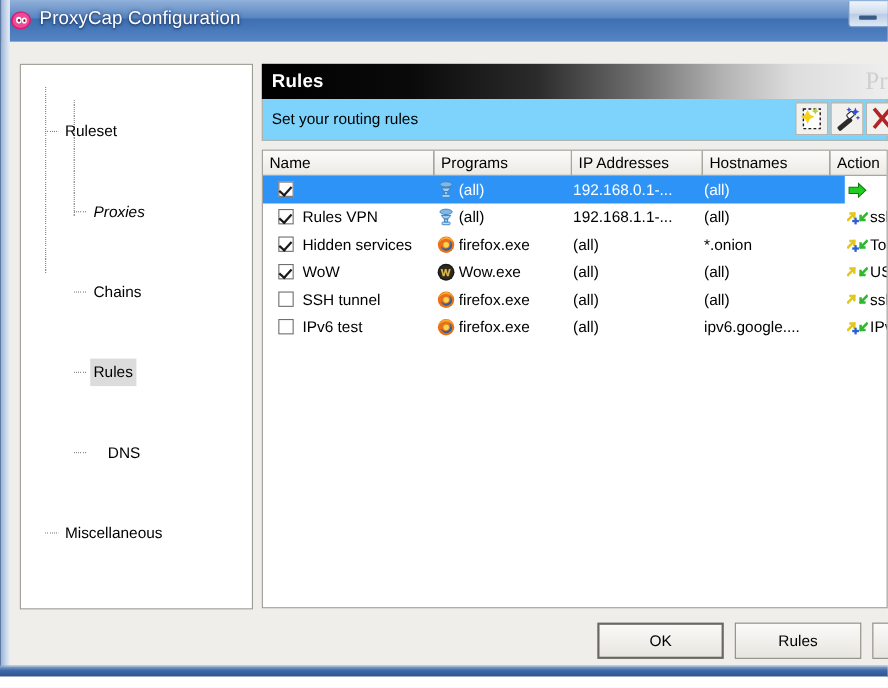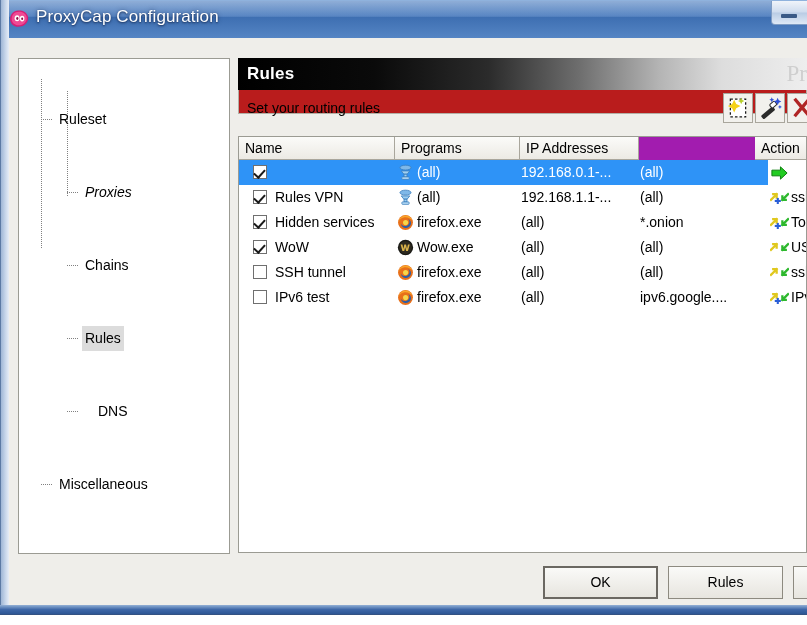--- a/index.html
+++ b/index.html
@@ -183,22 +183,22 @@
     font-family: "Liberation Serif", serif;
     font-size: 23px;
     color: #cfcfcf;
     white-space: nowrap;
   }
 
   
   #toolbar {
     position: absolute;
     left: 0; top: 32px;
-    width: 569px; height: 24px;
-    background: #b91c1c;
+    width: 569px; height: 38px;
+    background: #7dd3fc;
     border: 1px solid #b3b0a6;
     border-top: none;
     box-sizing: border-box;
   }
   #toolbar-text {
     position: absolute;
     left: 8px; top: 10px;
     font-size: 14px;
     color: #000;
   }
@@ -222,21 +222,21 @@
     background: #ffffff;
     border: 1px solid #9b9b93;
     box-sizing: border-box;
     overflow: hidden;
   }
   #list-header {
     position: absolute;
     left: 0; top: 0;
     height: 23px;
     width: 100%;
-    background: #a21caf;
+    background: #737373;
   }
   .col-head {
     position: absolute;
     top: 0;
     height: 23px;
     line-height: 22px;
     background: linear-gradient(to bottom,#fbfbf9,#eceae4);
     border-right: 1px solid #a9a69c;
     border-bottom: 1px solid #a9a69c;
     box-sizing: border-box;
@@ -433,20 +433,21 @@
         </svg>
       </div>
     </div>
 
     <div id="list">
 
       <div id="list-header">
         <div class="col-head" style="left:0px;   width:156px;">Name</div>
         <div class="col-head" style="left:156px; width:125px;">Programs</div>
         <div class="col-head" style="left:281px; width:119px;">IP Addresses</div>
+        <div class="col-head" style="left:400px; width:116px;">Hostnames</div>
         <div class="col-head" style="left:516px; width:70px;">Action</div>
       </div>
 
       <div id="rows">
 
         <div class="row selected">
           <div class="row-hl"></div>
           <div class="cb checked"></div>
           <svg class="prog-icon" viewBox="0 0 16 16">
             <ellipse cx="8" cy="3.4" rx="5.2" ry="2.3" fill="#7fb8e8" stroke="#3c7fbe" stroke-width=".8"></ellipse>

